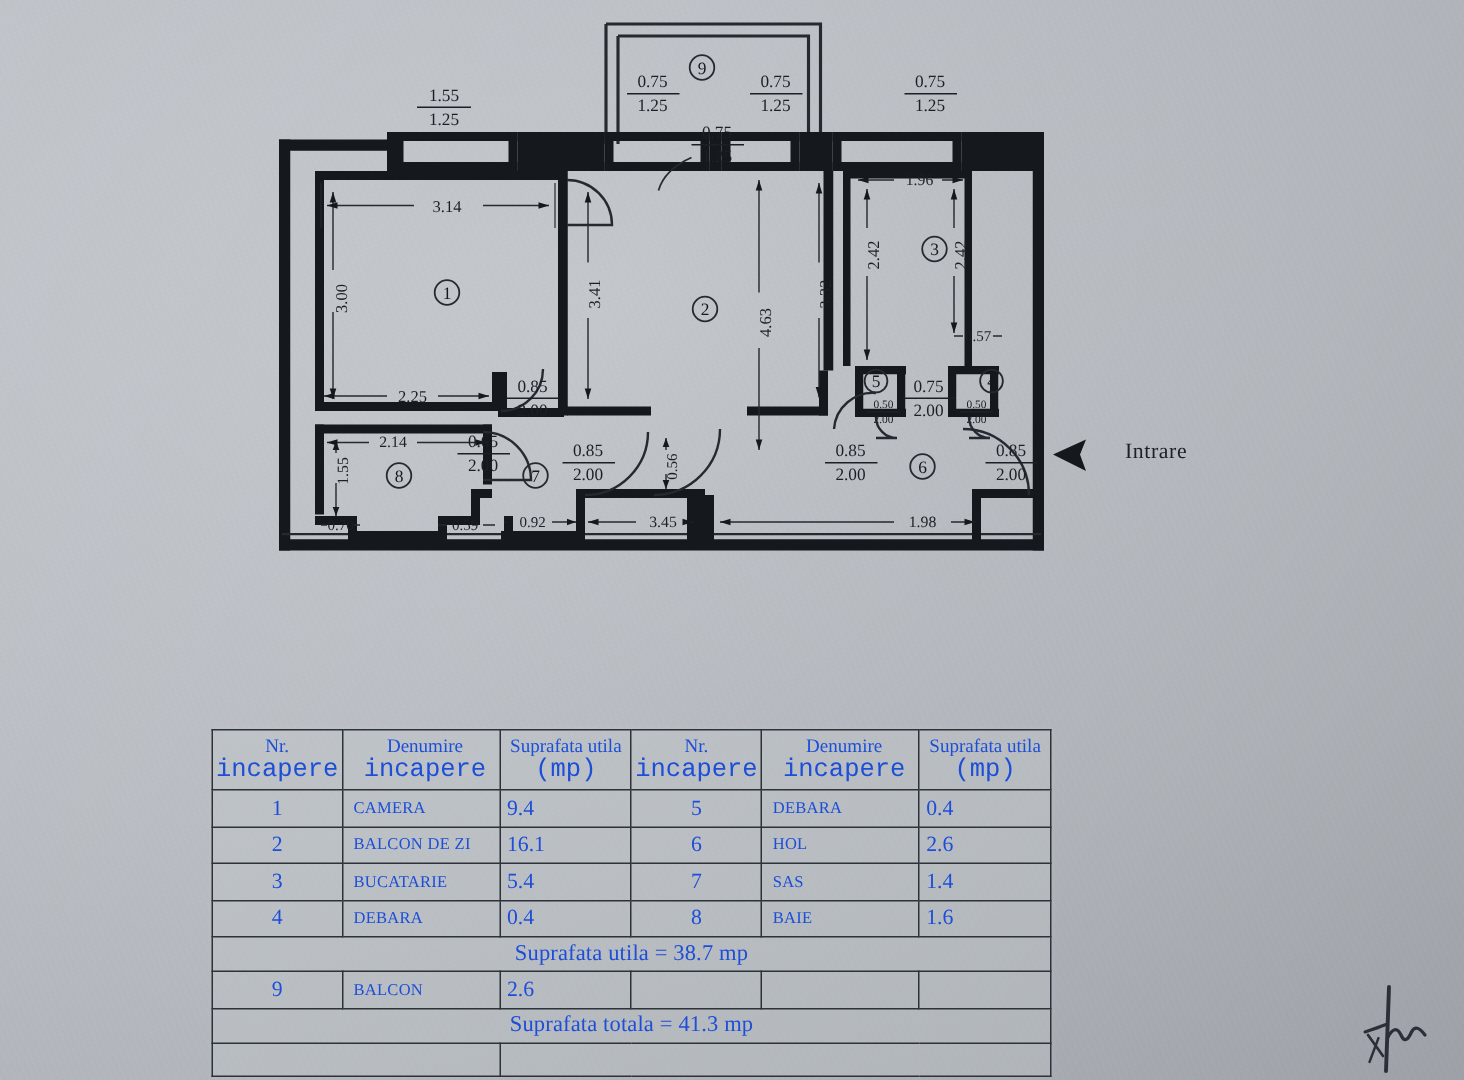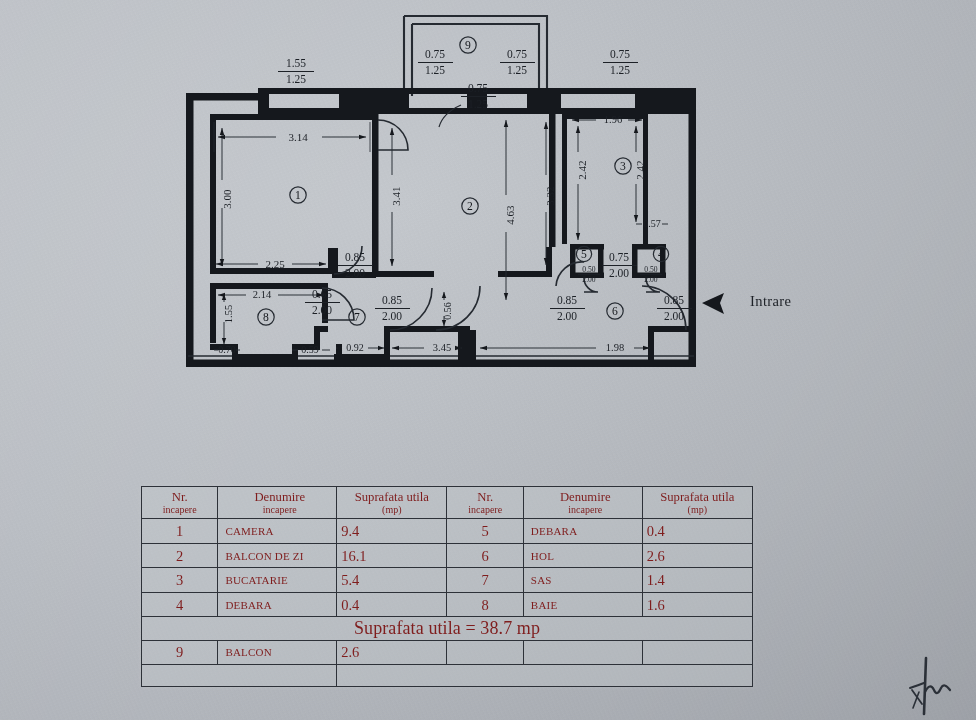--- a/index.html
+++ b/index.html
@@ -27,49 +27,49 @@
       repeating-linear-gradient(161deg, rgba(0,0,0,0.022) 0px, rgba(0,0,0,0.022) 1px, rgba(255,255,255,0.018) 3px);
   }
   #plan-layer, #table-layer, #marks-layer { position: absolute; inset: 0; }
 
   svg { position: absolute; top: 0; left: 0; overflow: visible; }
 
   
   #areas-table {
     position: absolute;
     left: 141px; top: 486px;
-    width: 612px;
+    width: 560px;
     border-collapse: collapse;
     font-family: "Liberation Serif", serif;
     font-size: 13.2px;
-    color: #7f1d1d;
+    color: #1d4ed8;
     background: rgba(197,201,206,0.34);
     box-shadow: 0 0 5px rgba(255,255,255,0.10);
   }
   #areas-table td, #areas-table th {
     border: 1.15px solid #2d3138;
     padding: 1px 4px;
     font-weight: normal;
     line-height: 1.12;
     background: transparent;
   }
   #areas-table th { text-align: center; font-size: 12.7px; padding: 3px 2px; }
   .c-nr   { width: 72px;  text-align: center; }
   .c-name { width: 112px; text-align: left; padding-left: 7px !important; margin-left: 40px; }
   .c-area { width: 104px; }
   .row-data td { height: 24.5px; font-size: 14.5px; }
   .row-data td.c-name { font-size: 11px; letter-spacing: 0.2px; }
   .summary-row td {
     height: 23px;
     text-align: center;
-    font-size: 18px;
+    font-size: 15px;
     letter-spacing: 0.1px;
   }
   .tail-row td { height: 22px; }
-  .hdr-sub { display: block; font-size: 10px; }
+  .hdr-sub { display: block; font-size: 17px; font-family: Liberation Mono, monospace; }
 
   
   #intrare-label {
     position: absolute;
     left: 721px; top: 293px;
     font-family: "Liberation Serif", serif;
     font-size: 14.5px;
     color: #1d2127;
     letter-spacing: 0.4px;
     white-space: nowrap;
@@ -530,20 +530,23 @@
       <td colspan="6">Suprafata utila = 38.7 mp</td>
     </tr>
     <tr class="row-data">
       <td class="c-nr">9</td>
       <td class="c-name">BALCON</td>
       <td class="c-area">2.6</td>
       <td class="c-nr"></td>
       <td class="c-name"></td>
       <td class="c-area"></td>
     </tr>
+    <tr class="summary-row">
+      <td colspan="6">Suprafata totala = 41.3 mp</td>
+    </tr>
     <tr class="tail-row">
       <td colspan="2"></td>
       <td colspan="4"></td>
     </tr>
   </tbody>
 </table>
 </div>
 
 <div id="marks-layer">
 <svg width="976" height="720" viewBox="0 0 976 720">

